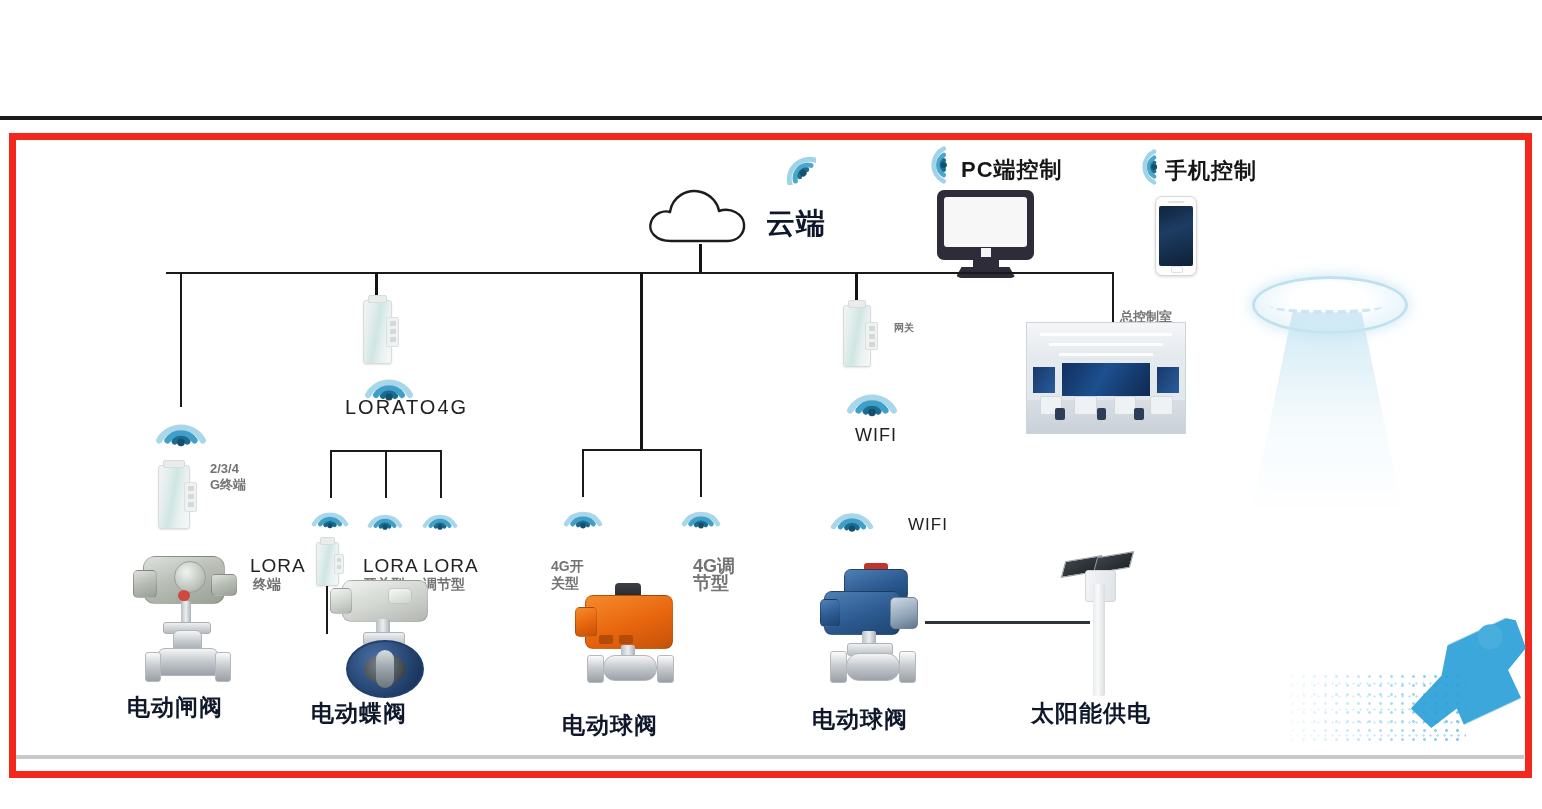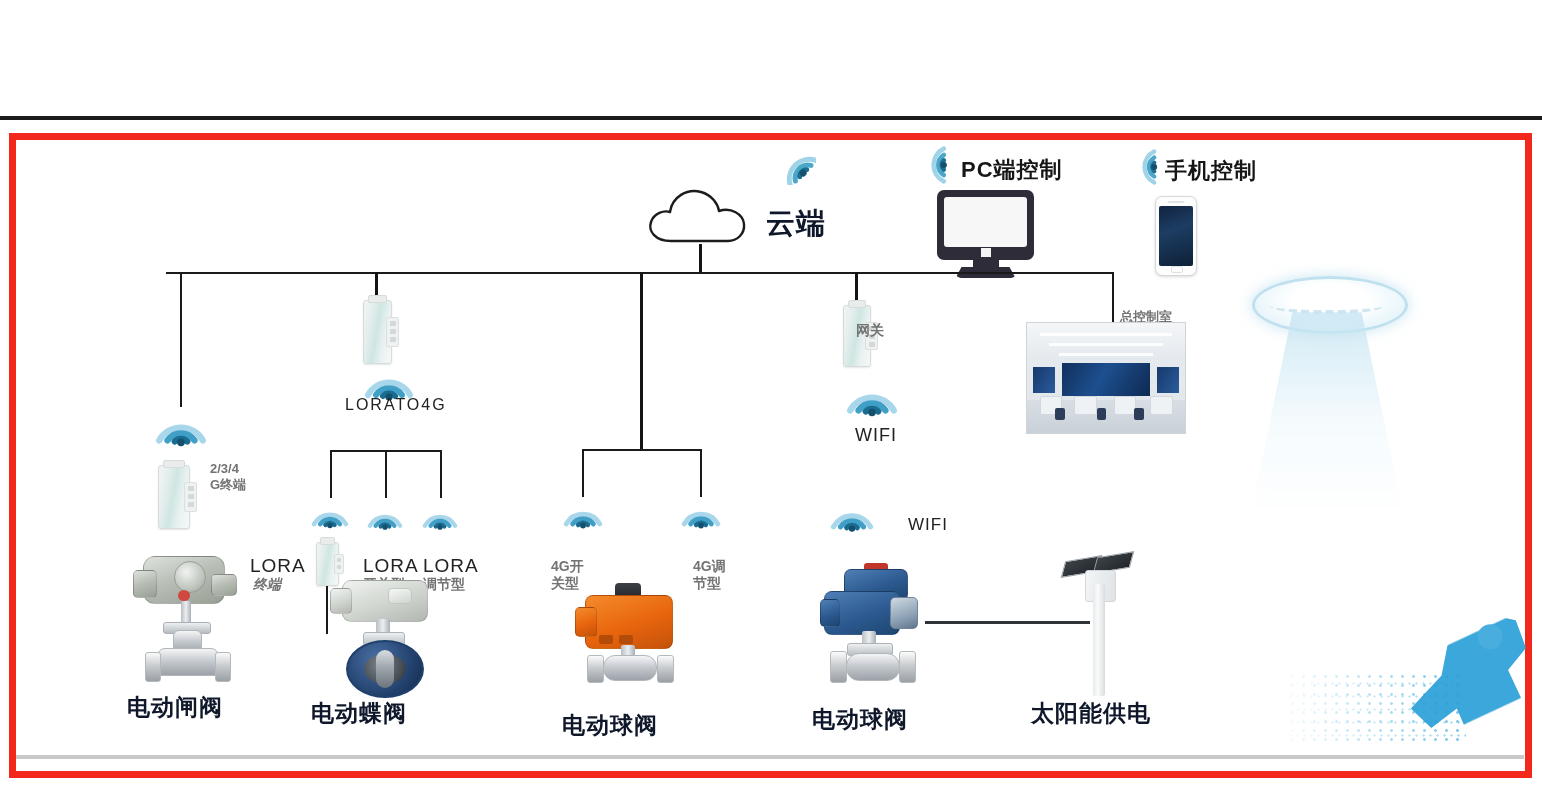--- a/index.html
+++ b/index.html
@@ -352,32 +352,32 @@
       </div>
   </div>
   <div class="wifi" style="left:364px;top:368px;">
     <svg width="50" height="34" viewBox="0 0 50 34">
       <path d="M4 27 A24 24 0 0 1 46 27" fill="none" stroke="#a8d6ea" stroke-width="6" stroke-linecap="round"></path>
       <path d="M12 27 A16 16 0 0 1 38 27" fill="none" stroke="#3f9fc6" stroke-width="6" stroke-linecap="round"></path>
       <path d="M19 28 A8.5 8.5 0 0 1 31 28" fill="none" stroke="#1a6b90" stroke-width="6" stroke-linecap="round"></path>
       <circle cx="25" cy="29" r="3.6" fill="#14506d"></circle>
     </svg>
   </div>
-  <div class="lbl lbl-lat" style="left:345px;top:396px;font-size:16px;letter-spacing:2px;">LORATO4G</div>
+  <div class="lbl lbl-lat" style="left:345px;top:396px;font-size:20px;letter-spacing:2px;">LORATO4G</div>
 
   <div class="termdev" style="left:843px;top:305px;width:26px;height:60px;">
     <div class="tbody"></div>
       <div class="tcap"></div>
     <div class="tside">
         <i></i>
         <i></i>
         <i></i>
       </div>
   </div>
-  <div class="lbl lbl-cn-sm" style="left:856px;top:322px;font-size:14px;">网关</div>
+  <div class="lbl lbl-cn-sm" style="left:894px;top:322px;font-size:10px;">网关</div>
   <div class="wifi" style="left:846px;top:382px;">
     <svg width="52" height="36" viewBox="0 0 50 34">
       <path d="M4 27 A24 24 0 0 1 46 27" fill="none" stroke="#a8d6ea" stroke-width="6" stroke-linecap="round"></path>
       <path d="M12 27 A16 16 0 0 1 38 27" fill="none" stroke="#3f9fc6" stroke-width="6" stroke-linecap="round"></path>
       <path d="M19 28 A8.5 8.5 0 0 1 31 28" fill="none" stroke="#1a6b90" stroke-width="6" stroke-linecap="round"></path>
       <circle cx="25" cy="29" r="3.6" fill="#14506d"></circle>
     </svg>
   </div>
   <div class="lbl lbl-lat" style="left:855px;top:425px;font-size:18px;">WIFI</div>
 
@@ -471,21 +471,21 @@
     <div class="tbody"></div>
       <div class="tcap"></div>
     <div class="tside" style="right:-7px;width:8px;">
         <i style="width:4px;height:4px;"></i>
         <i style="width:4px;height:4px;"></i>
       </div>
   </div>
   <div class="vline" style="left:326px;top:586px;height:48px;"></div>
 
   <div class="lbl lbl-lat" style="left:250px;top:555px;font-size:19px;">LORA</div>
-  <div class="lbl lbl-cn-sm" style="left:253px;top:576px;font-size:14px;font-style:italic;">终端</div>
+  <div class="lbl lbl-cn-sm" style="left:253px;top:576px;font-size:14px;">终端</div>
 
   <div class="lbl lbl-lat" style="left:363px;top:555px;font-size:19px;">LORA</div>
   <div class="lbl lbl-cn-sm" style="left:363px;top:576px;font-size:14px;">开关型</div>
 
   <div class="lbl lbl-lat" style="left:423px;top:555px;font-size:19px;">LORA</div>
   <div class="lbl lbl-cn-sm" style="left:423px;top:576px;font-size:14px;">调节型</div>
 
   <div class="valve" style="left:330px;top:580px;width:104px;height:116px;">
     <div class="act act-lightgrey" style="left:12px;top:0;width:84px;height:40px;border-radius:9px;"></div>
     <div class="act act-lightgrey" style="left:0px;top:8px;width:20px;height:24px;border-radius:5px;"></div>
@@ -515,21 +515,21 @@
     <svg width="40" height="28" viewBox="0 0 50 34">
       <path d="M4 27 A24 24 0 0 1 46 27" fill="none" stroke="#a8d6ea" stroke-width="6" stroke-linecap="round"></path>
       <path d="M12 27 A16 16 0 0 1 38 27" fill="none" stroke="#3f9fc6" stroke-width="6" stroke-linecap="round"></path>
       <path d="M19 28 A8.5 8.5 0 0 1 31 28" fill="none" stroke="#1a6b90" stroke-width="6" stroke-linecap="round"></path>
       <circle cx="25" cy="29" r="3.6" fill="#14506d"></circle>
     </svg>
   </div>
 
   <div class="lbl lbl-cn-sm" style="left:551px;top:558px;font-size:14px;line-height:17px;">4G开
 关型</div>
-  <div class="lbl lbl-cn-sm" style="left:693px;top:558px;font-size:14px;line-height:17px;">4G调
+  <div class="lbl lbl-cn-sm" style="left:693px;top:558px;font-size:18px;line-height:17px;">4G调
 节型</div>
 
   <div class="valve" style="left:575px;top:583px;width:106px;height:110px;">
     <div style="position:absolute;left:40px;top:0;width:26px;height:16px;background:linear-gradient(180deg,#3d4147,#23262a);border-radius:4px 4px 0 0;"></div>
     <div class="act act-orange" style="left:10px;top:12px;width:86px;height:52px;border-radius:8px;"></div>
     <div class="act act-orange" style="left:0px;top:24px;width:20px;height:28px;border-radius:5px;"></div>
     <div style="position:absolute;left:24px;top:52px;width:14px;height:9px;background:#b44b08;border-radius:2px;"></div>
     <div style="position:absolute;left:44px;top:52px;width:14px;height:9px;background:#b44b08;border-radius:2px;"></div>
     <div class="v-stem" style="left:46px;top:62px;width:14px;height:12px;"></div>
     <div class="v-body" style="left:28px;top:72px;width:52px;height:24px;border-radius:12px;"></div>

